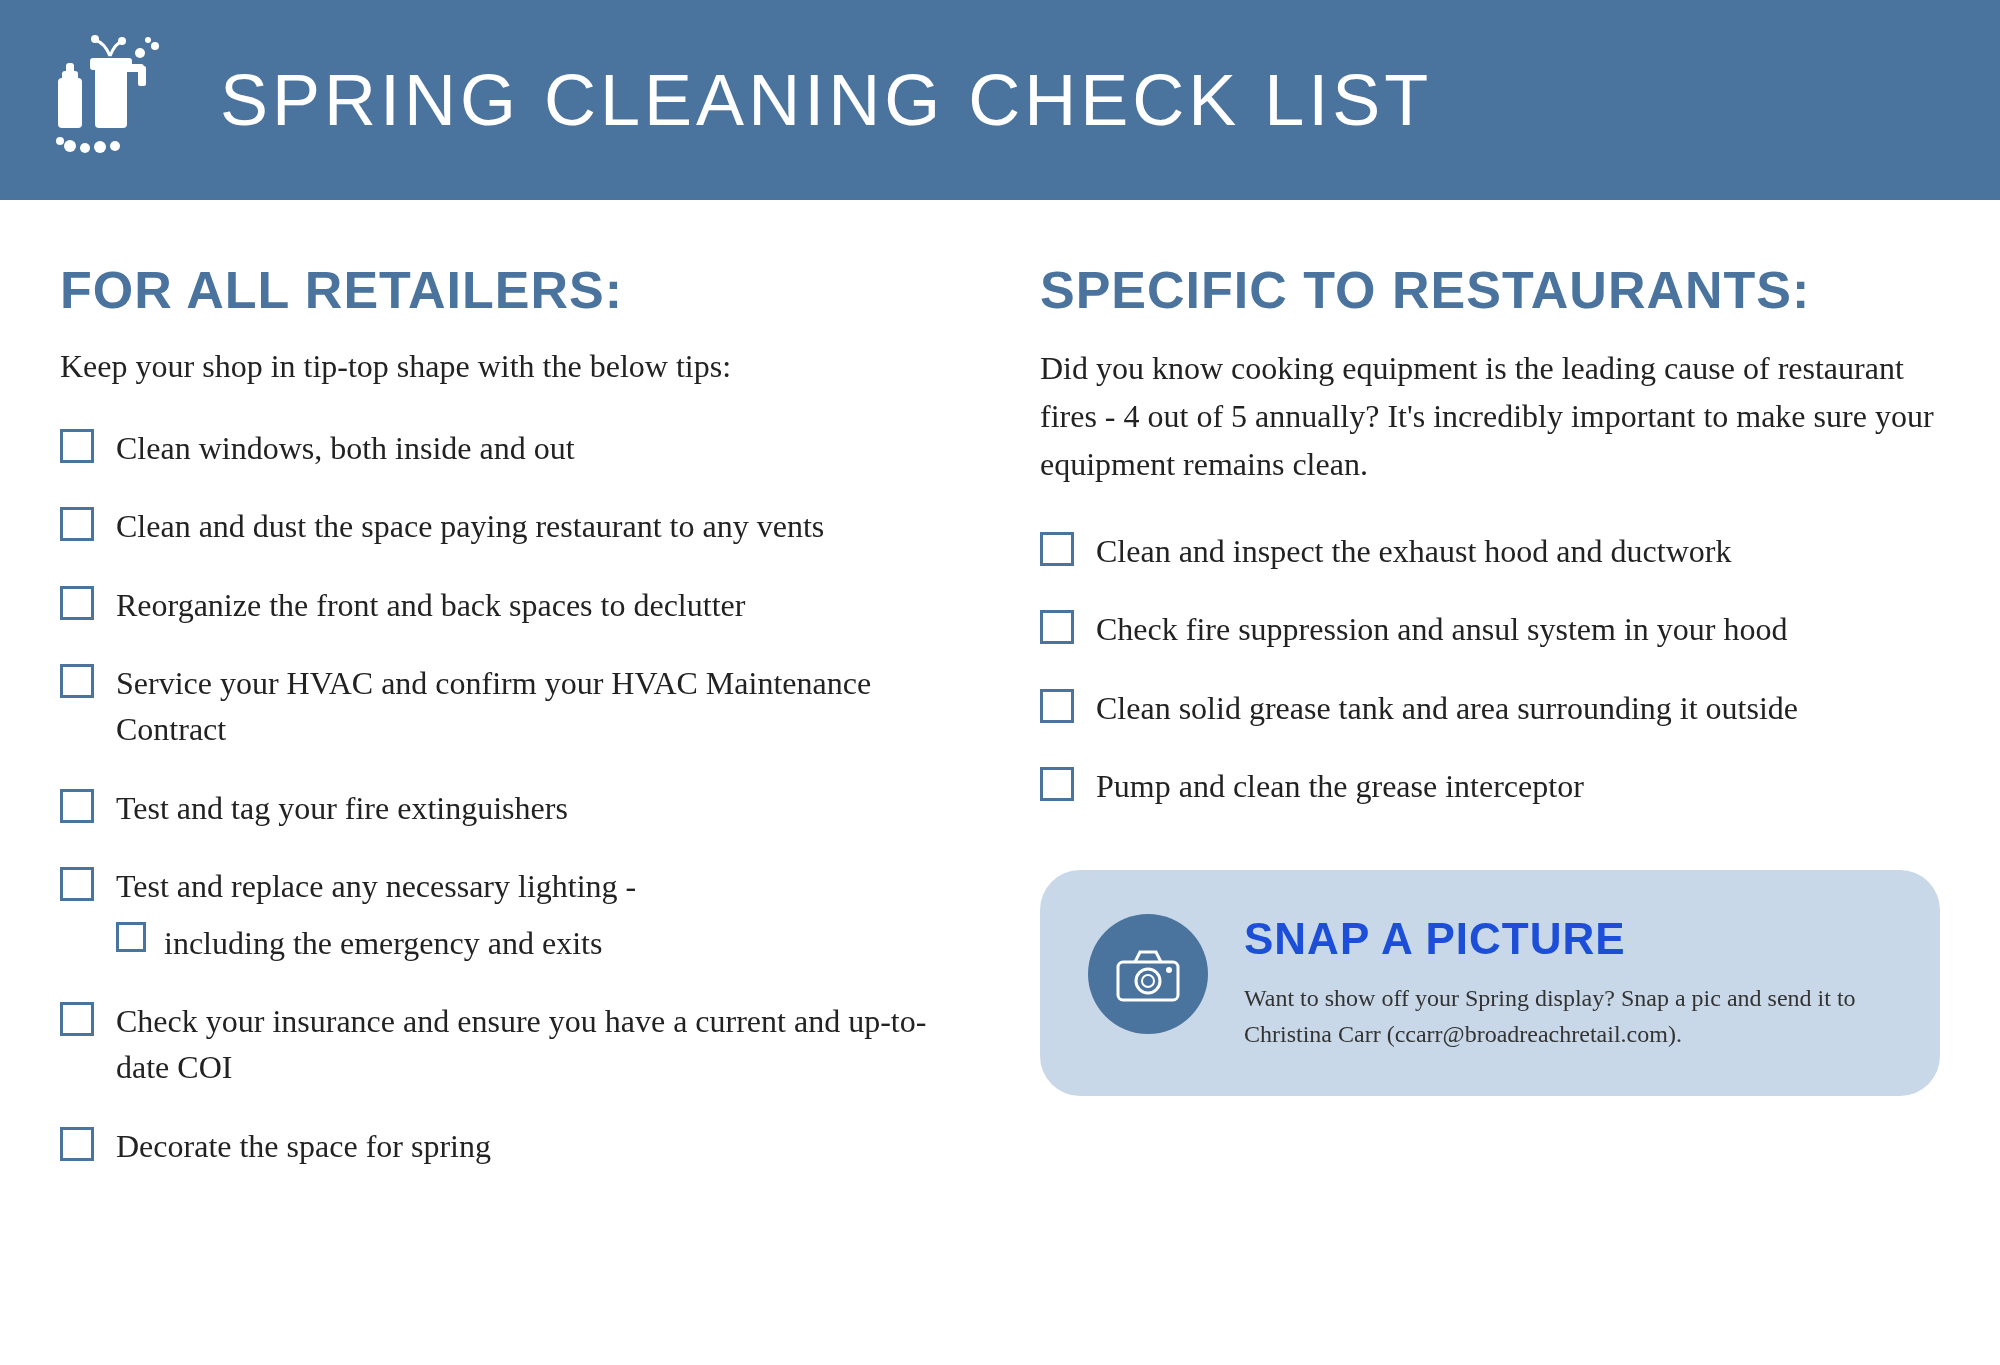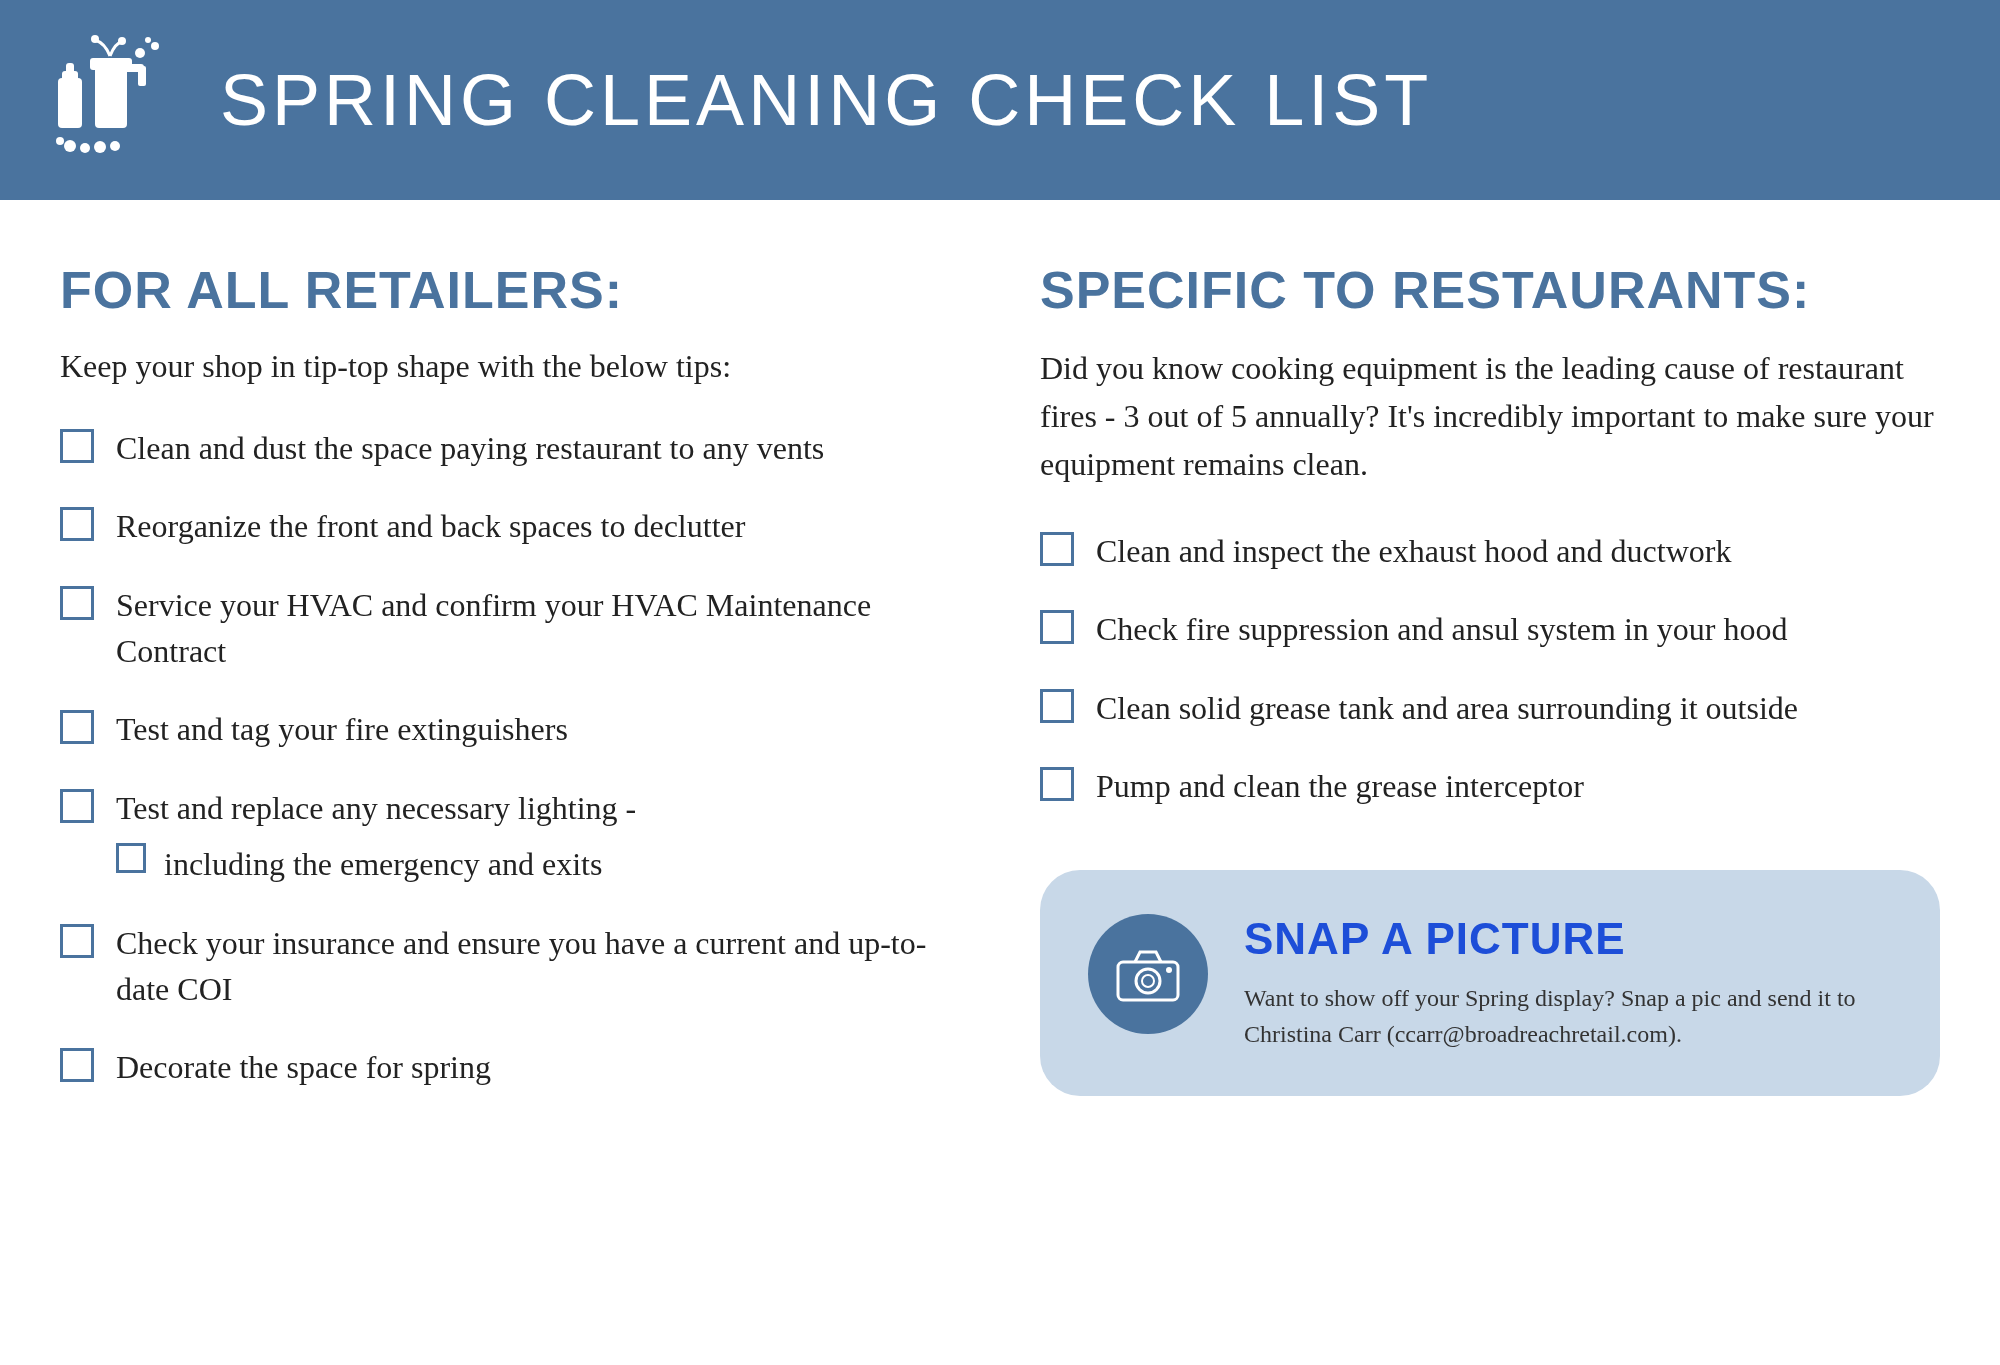--- a/index.html
+++ b/index.html
@@ -198,20 +198,24 @@
 
 <div class="main-content">
 
   <div class="left-column">
     <h2 class="section-title">FOR ALL RETAILERS:</h2>
     <p class="section-intro">Keep your shop in tip-top shape with the below tips:</p>
 
     <ul class="checklist">
       <li class="checklist-item">
         <span class="checkbox"></span>
+        <span class="checklist-item-text">Clean windows, both inside and out</span>
+      </li>
+      <li class="checklist-item">
+        <span class="checkbox"></span>
         <span class="checklist-item-text">Clean and dust the space paying restaurant to any vents</span>
       </li>
       <li class="checklist-item">
         <span class="checkbox"></span>
         <span class="checklist-item-text">Reorganize the front and back spaces to declutter</span>
       </li>
       <li class="checklist-item">
         <span class="checkbox"></span>
         <span class="checklist-item-text">Service your HVAC and confirm your HVAC Maintenance Contract</span>
       </li>
@@ -235,21 +239,21 @@
       </li>
       <li class="checklist-item">
         <span class="checkbox"></span>
         <span class="checklist-item-text">Decorate the space for spring</span>
       </li>
     </ul>
   </div>
 
   <div class="right-column">
     <h2 class="section-title">SPECIFIC TO RESTAURANTS:</h2>
-    <p class="restaurant-intro">Did you know cooking equipment is the leading cause of restaurant fires - 3 out of 5 annually? It's incredibly important to make sure your equipment remains clean.</p>
+    <p class="restaurant-intro">Did you know cooking equipment is the leading cause of restaurant fires - 4 out of 5 annually? It's incredibly important to make sure your equipment remains clean.</p>
 
     <ul class="checklist">
       <li class="checklist-item">
         <span class="checkbox"></span>
         <span class="checklist-item-text">Clean and inspect the exhaust hood and ductwork</span>
       </li>
       <li class="checklist-item">
         <span class="checkbox"></span>
         <span class="checklist-item-text">Check fire suppression and ansul system in your hood</span>
       </li>

